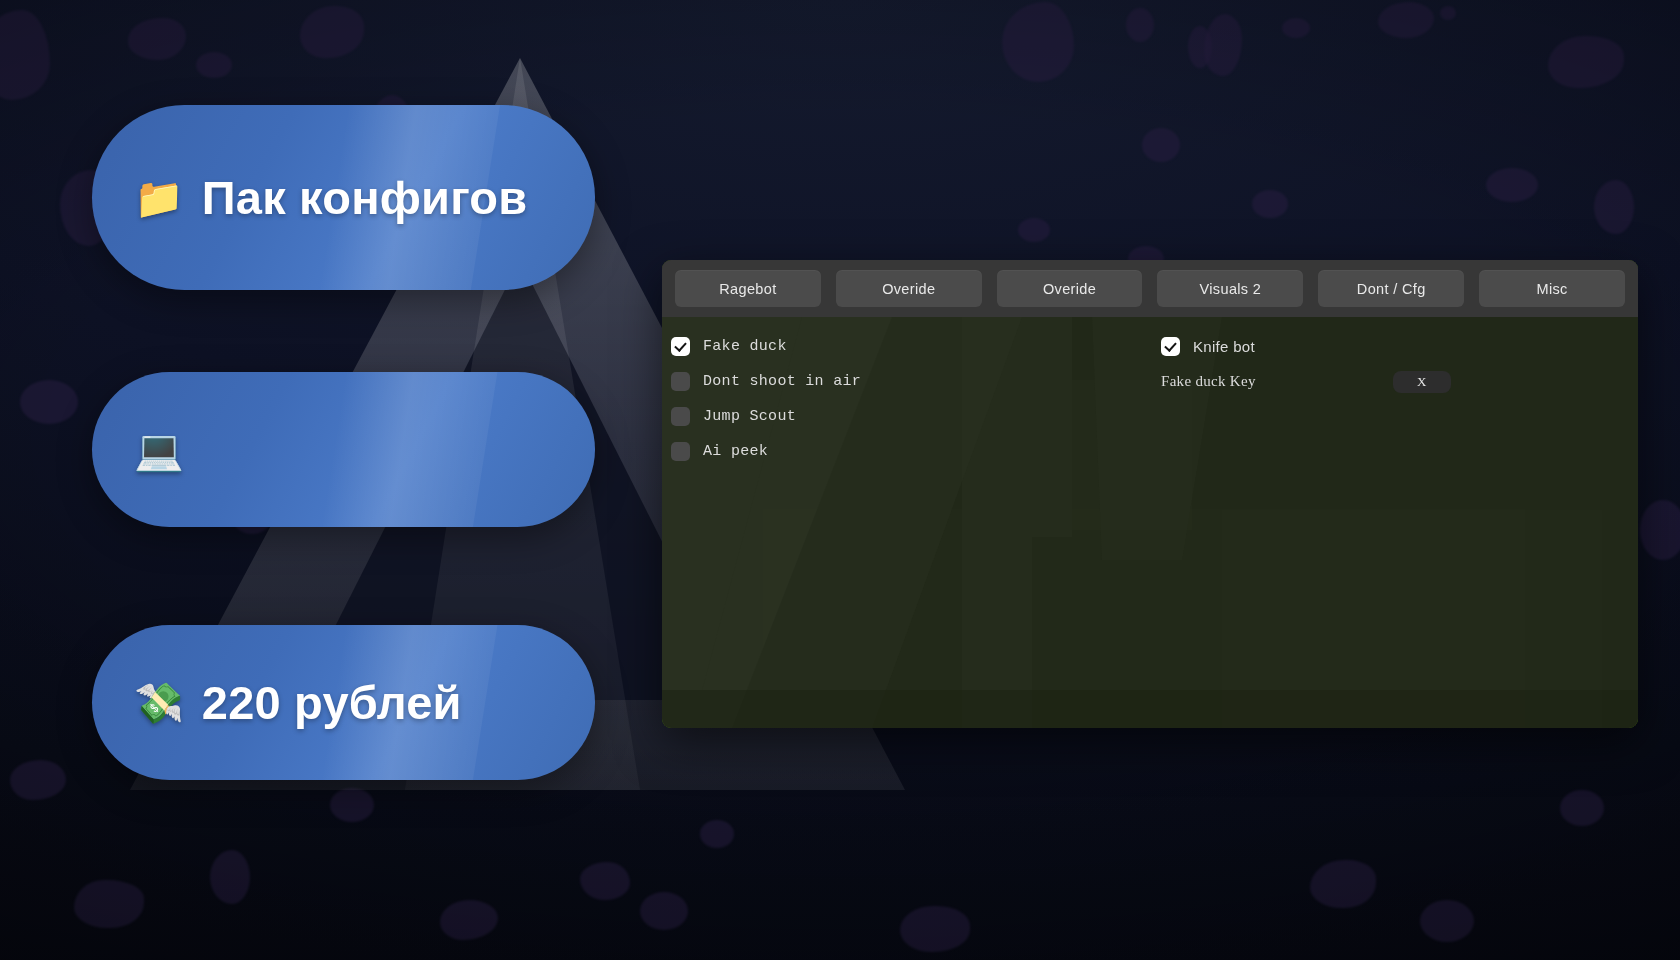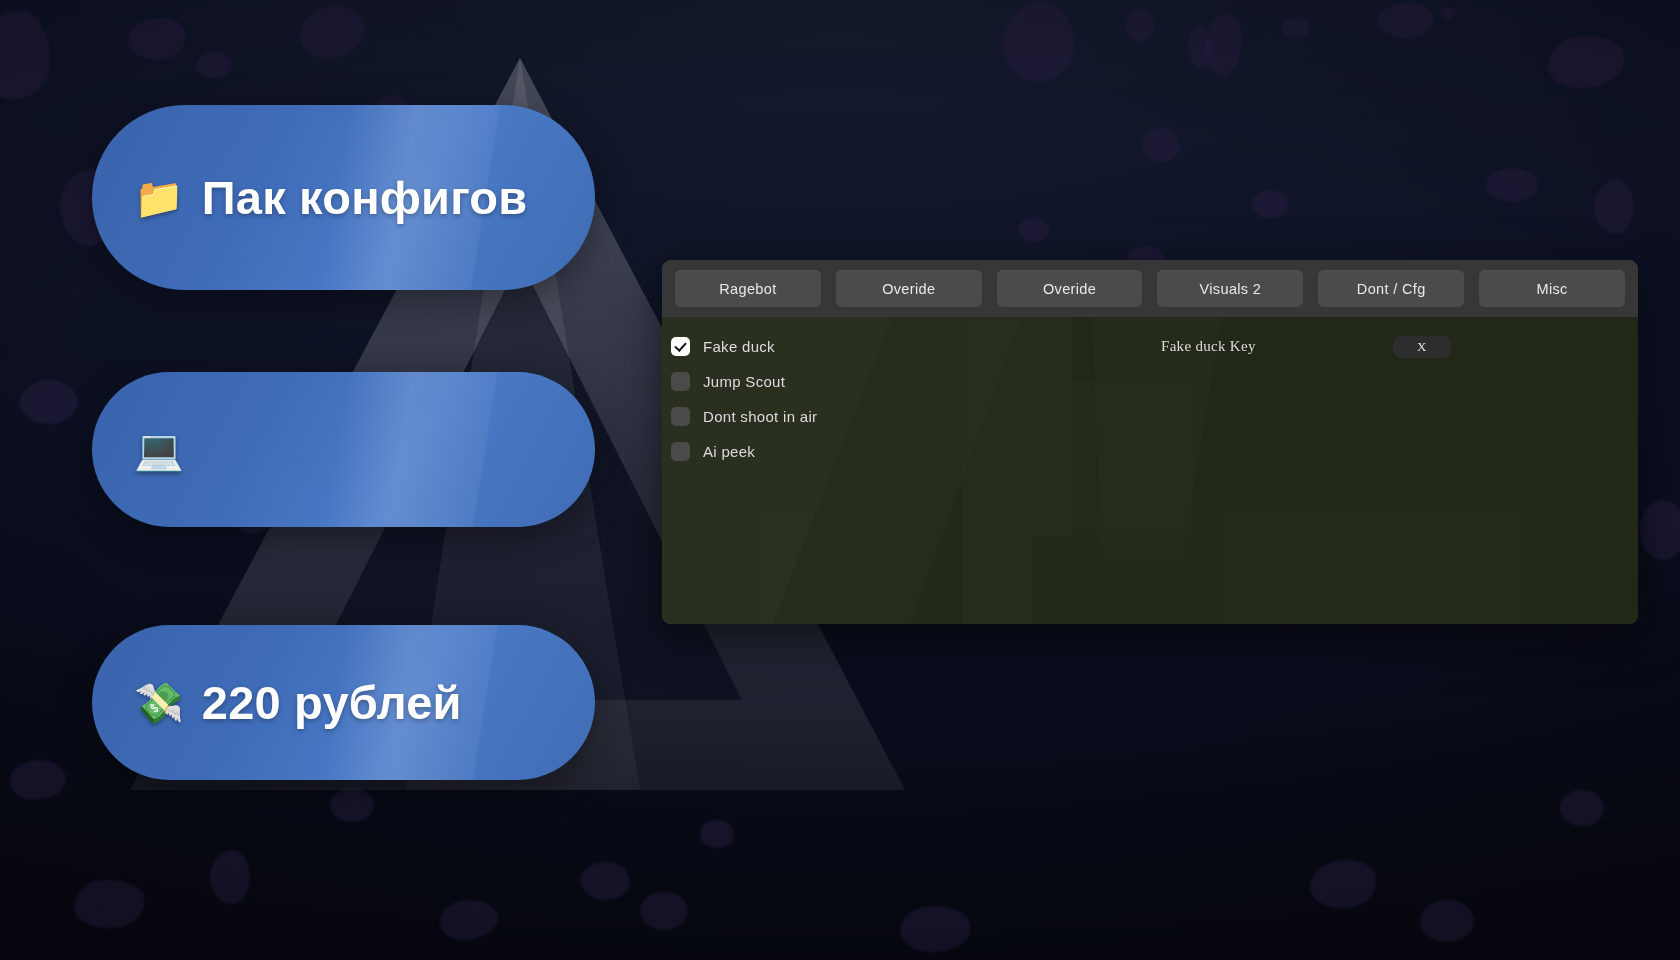--- a/index.html
+++ b/index.html
@@ -105,21 +105,21 @@
     white-space: nowrap;
     text-shadow: 0 2px 5px rgba(0,0,0,.30);
   }
 
   
   #menu-panel {
     position: absolute;
     left: 662px;
     top: 260px;
     width: 976px;
-    height: 364px;
+    height: 468px;
     border-radius: 9px;
     background: #4d7c0f;
     box-shadow: 0 14px 46px rgba(0,0,0,.55);
     overflow: hidden;
   }
   .panel-ghost {
     position: absolute;
     inset: 0;
     pointer-events: none;
     opacity: .85;
@@ -154,21 +154,21 @@
     position: relative;
     z-index: 3;
     height: calc(100% - 57px);
     display: flex;
   }
   .col {
     position: relative;
     box-sizing: border-box;
     padding-top: 12px;
   }
-  .col-left  { width: 470px; padding-left: 9px; }
+  .col-left  { width: 470px; padding-left: 9px; font-family: Liberation Mono, monospace; }
   .col-right { flex: 1; padding-left: 29px; padding-right: 19px; }
 
   .opt-row {
     display: flex;
     align-items: center;
     height: 35px;
     gap: 13px;
   }
   .key-row {
     display: flex;
@@ -347,37 +347,41 @@
 
       <div class="col col-left">
 
         <div class="opt-row">
           <span class="checkbox checked"></span>
           <span class="opt-label">Fake duck</span>
         </div>
 
         <div class="opt-row">
           <span class="checkbox"></span>
+          <span class="opt-label">Dont shoot in air</span>
+        </div>
+
+        <div class="opt-row">
+          <span class="checkbox"></span>
           <span class="opt-label">Jump Scout</span>
-        </div>
-
-        <div class="opt-row">
-          <span class="checkbox"></span>
-          <span class="opt-label">Dont shoot in air</span>
         </div>
 
         <div class="opt-row">
           <span class="checkbox"></span>
           <span class="opt-label">Ai peek</span>
         </div>
 
       </div>
 
       <div class="col col-right">
 
+        <div class="opt-row">
+          <span class="checkbox checked"></span>
+          <span class="opt-label">Knife bot</span>
+        </div>
 
         <div class="key-row">
           <span class="key-label">Fake duck Key</span>
           <span class="key-btn">X</span>
         </div>
 
 
 
       </div>
     </div>

